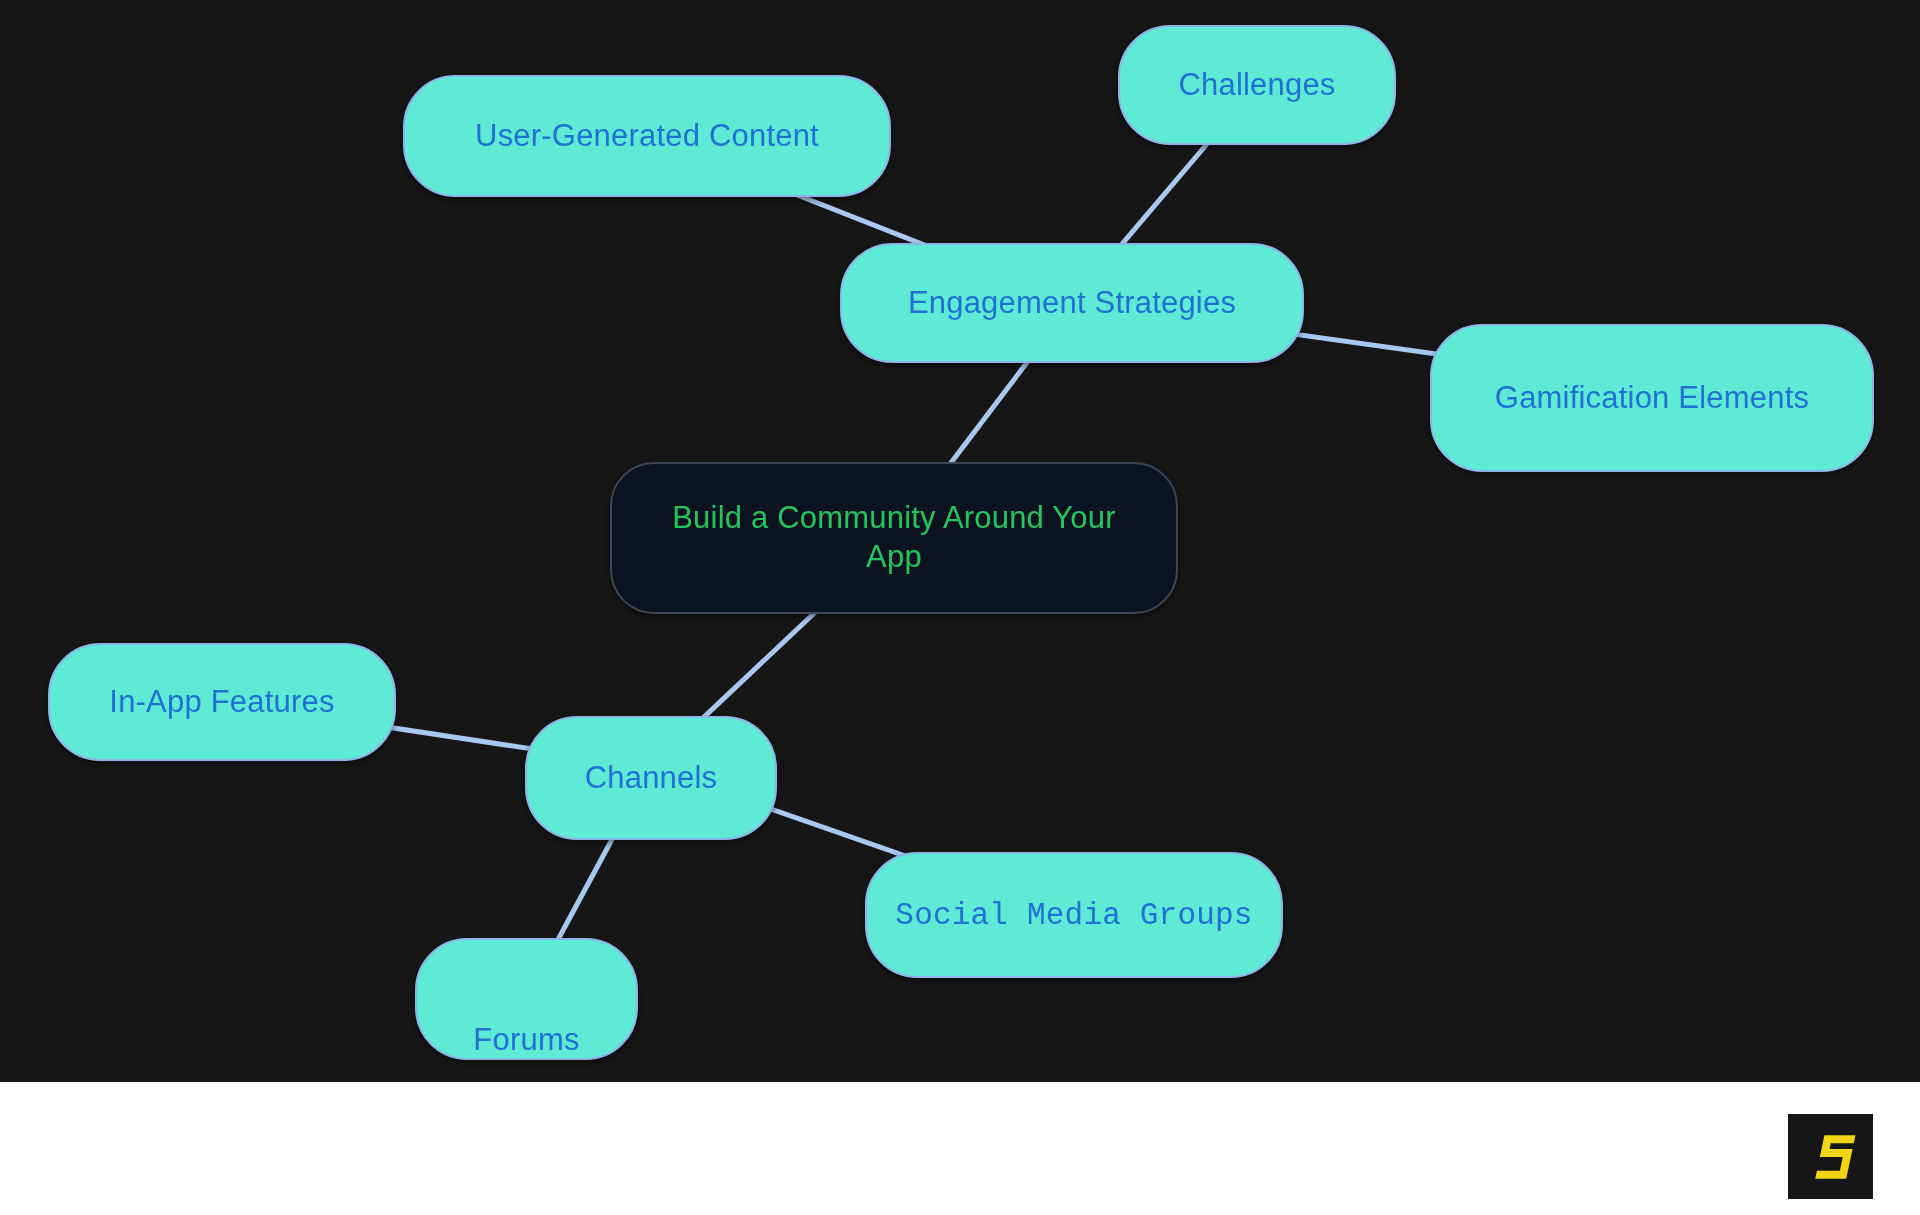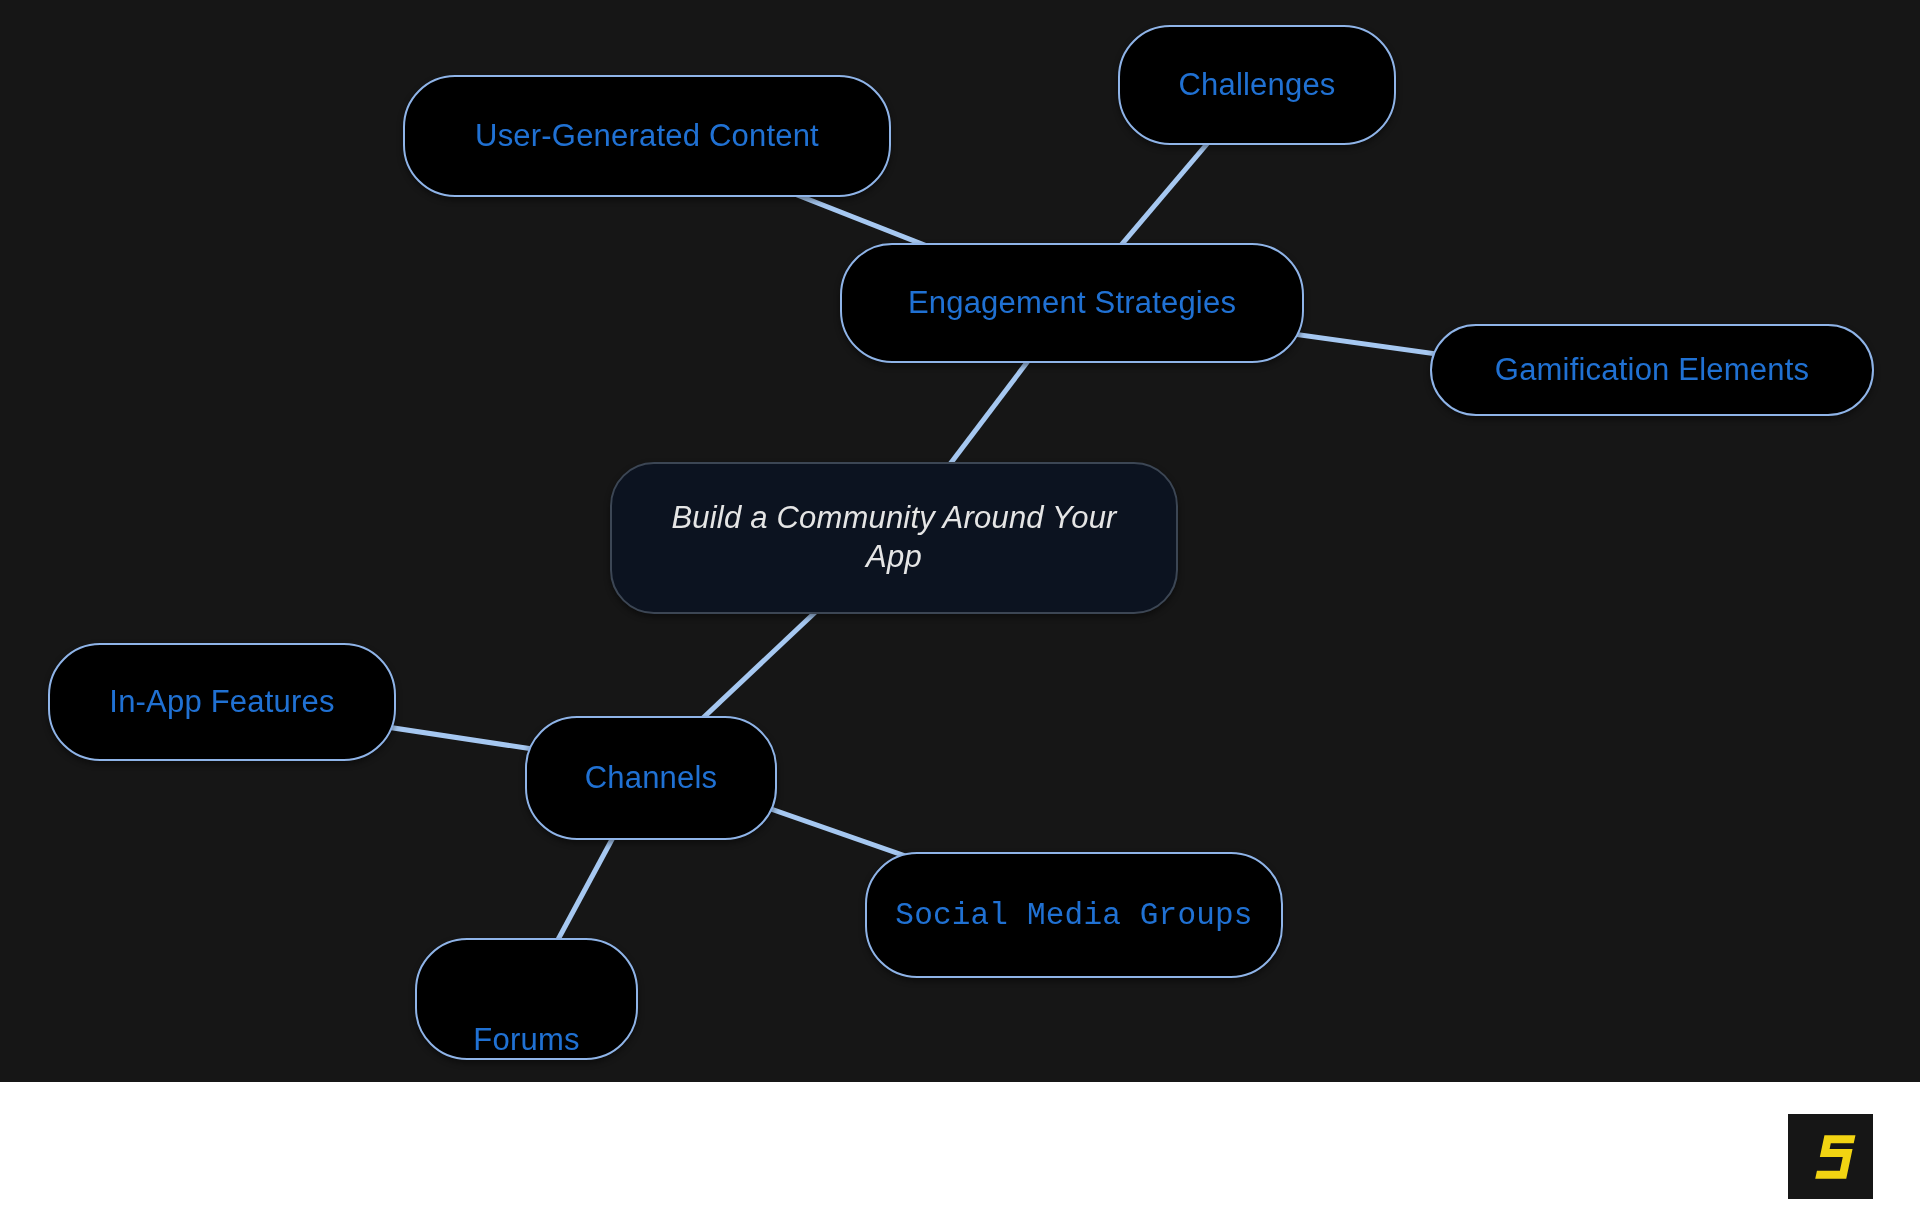--- a/index.html
+++ b/index.html
@@ -24,44 +24,43 @@
   .edges line {
     stroke: #a6c8f1;
     stroke-width: 5;
   }
   .node {
     position: absolute;
     display: flex;
     align-items: center;
     justify-content: center;
     text-align: center;
-    background: #000000;
+    background: #5eead4;
     border: 2px solid #8fb4e8;
     border-radius: 52px;
     color: #2071d3;
     font-size: 31px;
     letter-spacing: 0.2px;
     box-shadow: 0 3px 6px rgba(0,0,0,0.45);
     z-index: 2;
   }
   .node.root {
     background: #0c1320;
     border: 2px solid #3c4654;
     border-radius: 44px;
-    color: #e5e5e5;
+    color: #22c55e;
     line-height: 1.25;
     padding: 0 54px;
-    font-style: italic;
   }
   
   #n-root         { left: 610px;  top: 462px; width: 568px; height: 152px; }
   #n-engagement   { left: 840px;  top: 243px; width: 464px; height: 120px; }
   #n-ugc          { left: 403px;  top: 75px;  width: 488px; height: 122px; }
   #n-challenges   { left: 1118px; top: 25px;  width: 278px; height: 120px; }
-  #n-gamification { left: 1430px; top: 324px; width: 444px; height: 92px; }
+  #n-gamification { left: 1430px; top: 324px; width: 444px; height: 148px; }
   #n-channels     { left: 525px;  top: 716px; width: 252px; height: 124px; }
   #n-inapp        { left: 48px;   top: 643px; width: 348px; height: 118px; }
   #n-smg          { left: 865px;  top: 852px; width: 418px; height: 126px; font-family: Liberation Mono, monospace; }
   #n-forums       { left: 415px;  top: 938px; width: 223px; height: 122px; align-items: flex-end; }
 
   .footer-band {
     position: absolute;
     left: 0; top: 1082px;
     width: 1920px; height: 133px;
     background: #ffffff;

